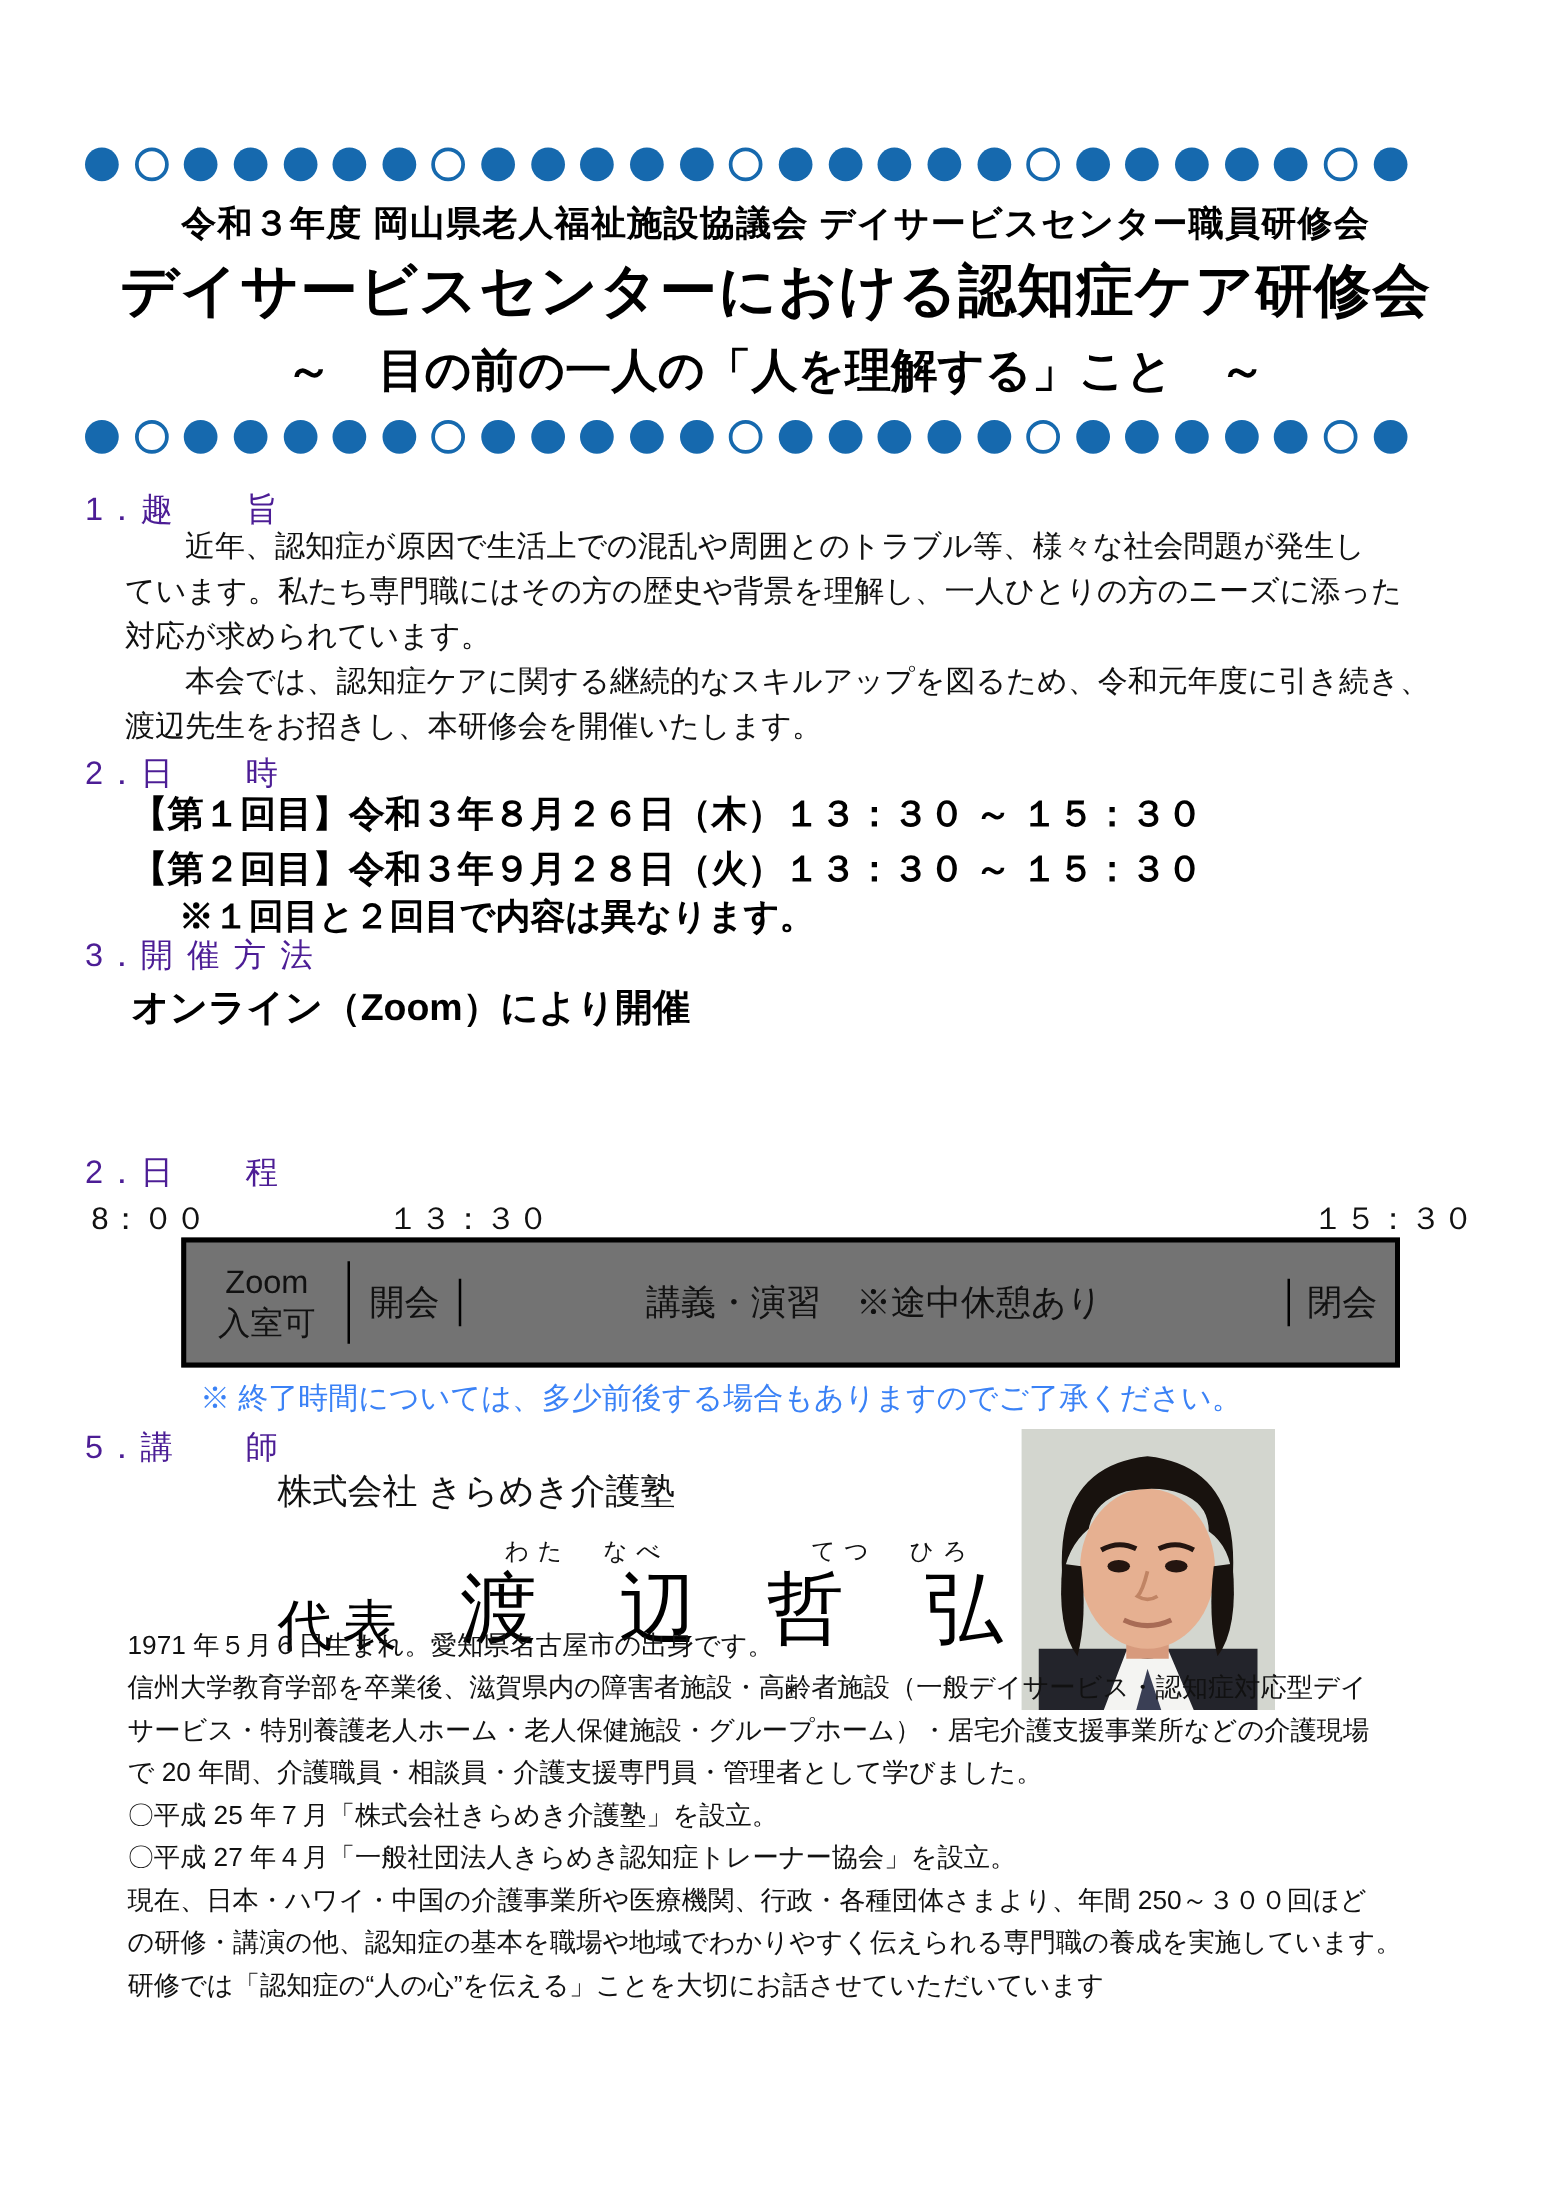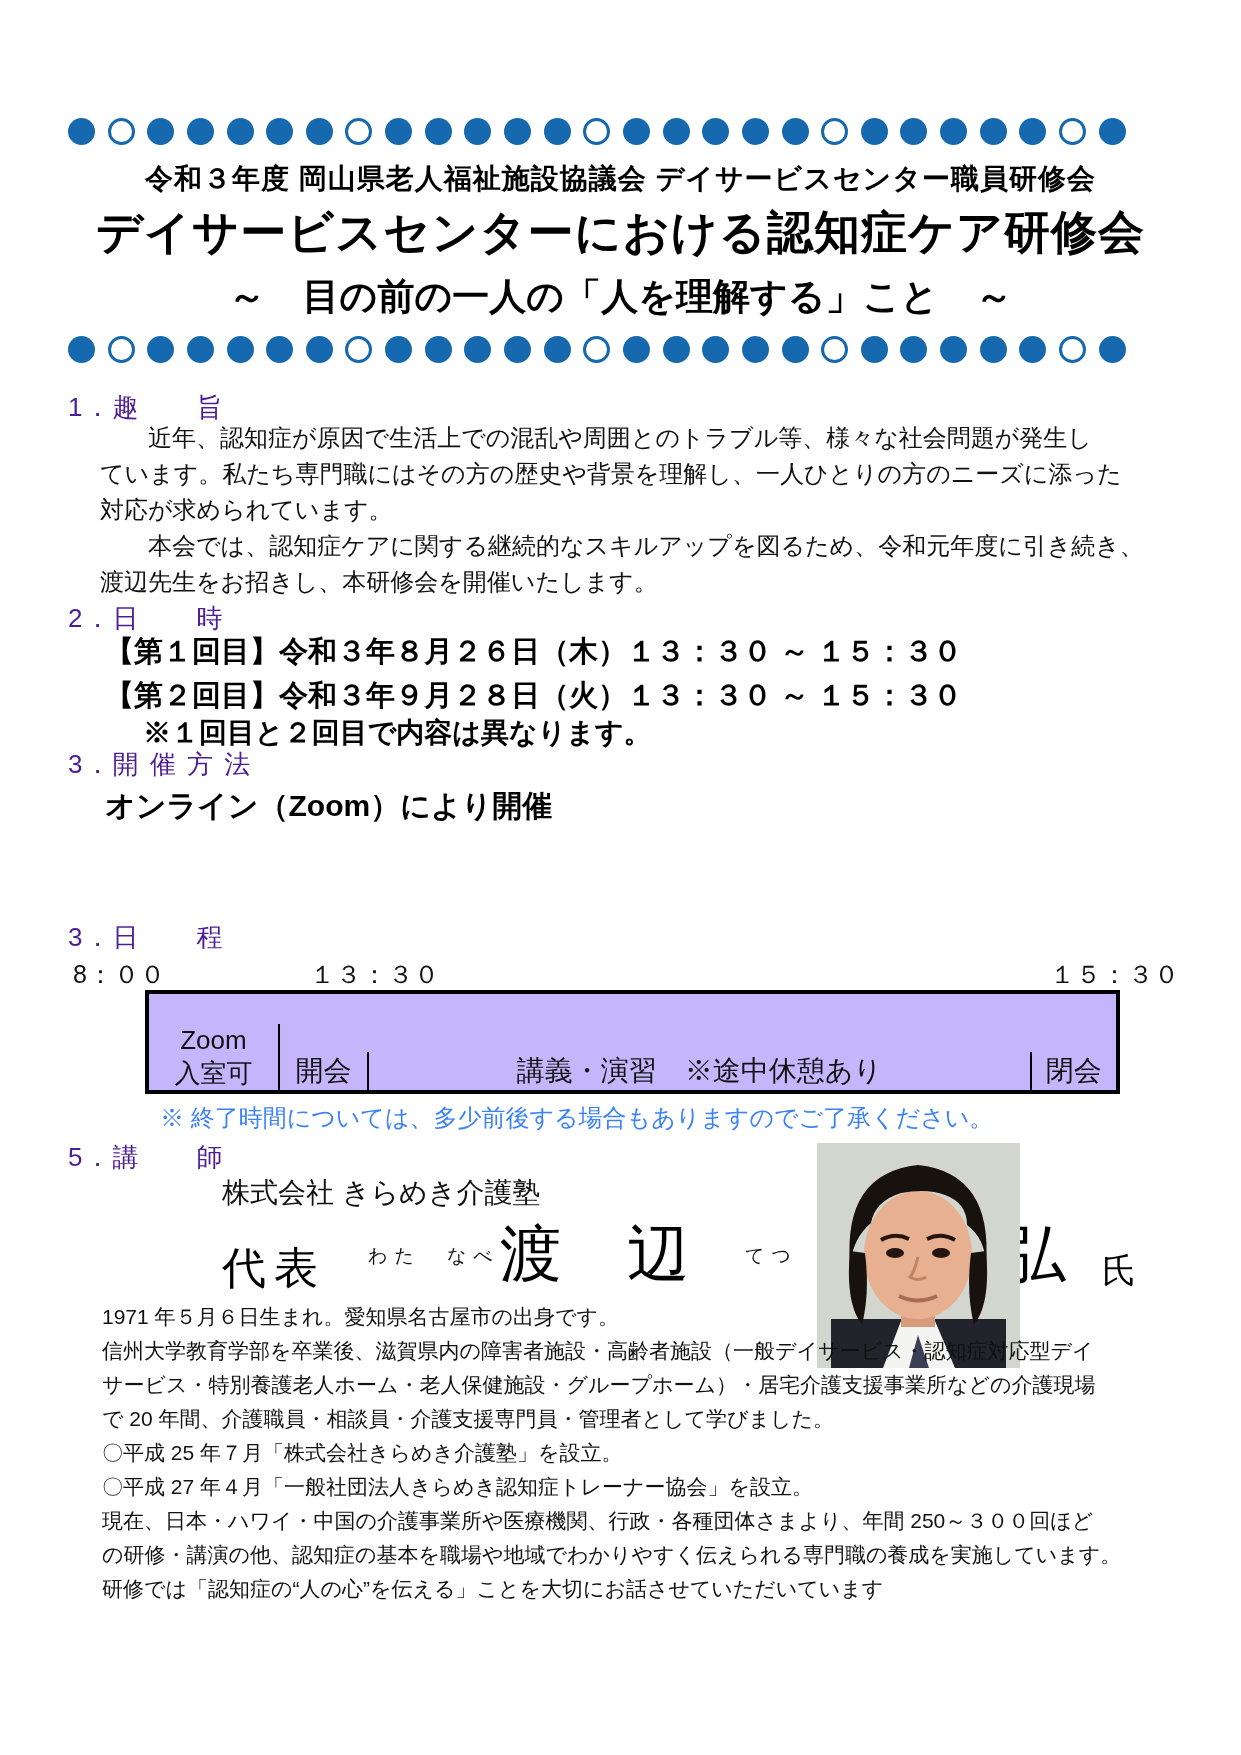--- a/index.html
+++ b/index.html
@@ -31,40 +31,40 @@
 
   .dashed-box {
     box-sizing:border-box; border:3px dashed #000;
     padding:5px 18px 7px 18px;
     font-size:24px; line-height:33px; white-space:pre-line; color:#111;
   }
 
   .time-label { font-size:25px; letter-spacing:1px; color:#111; white-space:nowrap; }
 
   .sched-table {
-    box-sizing:border-box; border:4px solid #000; background:#c4b5fd;
-    display:flex; flex-direction:row; align-items:flex-end;
+    box-sizing:border-box; border:4px solid #000; background:#737373;
+    display:flex; flex-direction:row; align-items:center;
   }
   .sched-cell {
     box-sizing:border-box; border-right:2px solid #000;
     display:flex; align-items:center; justify-content:center;
     text-align:center; font-size:28px; color:#111;
   }
   .sched-cell:last-child { border-right:none; }
   .cell-zoom    { width:132px; font-size:26px; line-height:33px; white-space:pre-line; }
   .cell-open    { width:90px; }
   .cell-lecture { width:668px; }
   .cell-close   { width:85px; }
 
   .table-note { font-size:24px; color:#3b82f6; }
 
   .company-line { font-size:28px; color:#111; }
   .name-row { display:flex; align-items:flex-end; }
   .role-label { font-size:44px; letter-spacing:8px; line-height:1; }
-  .name-col { display:flex; flex-direction:row; align-items:center; margin-left:42px; }
+  .name-col { display:flex; flex-direction:column; align-items:center; margin-left:42px; }
   .furigana { font-size:19px; letter-spacing:7px; margin-bottom:7px; color:#111; }
   .name-chars { font-size:62px; letter-spacing:14px; line-height:1;font-family:Liberation Mono, monospace; }
   .honorific { font-size:34px; line-height:1; margin-left:22px; padding-bottom:3px; }
 
   .bio-text { font-size:21px; line-height:34px; white-space:pre-line; color:#111; }
 
   .photo-frame { width:203px; height:225px; overflow:hidden; }
 </style>
 </head>
 <body>
@@ -143,21 +143,21 @@
 渡辺先生をお招きし、本研修会を開催いたします。</div>
 
   <div class="abs sec-heading" style="top:601px; left:68px;">2．日　　時</div>
   <div class="abs date-line" style="top:632px; left:105px;">【第１回目】令和３年８月２６日（木）１３：３０ ～ １５：３０</div>
   <div class="abs date-line" style="top:676px; left:105px;">【第２回目】令和３年９月２８日（火）１３：３０ ～ １５：３０</div>
   <div class="abs date-note" style="top:714px; left:143px;">※１回目と２回目で内容は異なります。</div>
 
   <div class="abs sec-heading" style="top:747px; left:68px;">3．開 催 方 法</div>
   <div class="abs method-line" style="top:786px; left:105px;">オンライン（Zoom）により開催</div>
 
-  <div class="abs sec-heading" style="top:920px; left:68px;">3．日　　程</div>
+  <div class="abs sec-heading" style="top:920px; left:68px;">2．日　　程</div>
 
   <div class="abs time-label" style="top:958px; left:73px;">8：００</div>
   <div class="abs time-label" style="top:958px; left:310px;">１３：３０</div>
   <div class="abs time-label" style="top:958px; left:1050px;">１５：３０</div>
 
   <div class="abs sched-table" style="top:990px; left:145px; width:975px; height:104px;">
     <div class="sched-cell cell-zoom">Zoom
 入室可</div>
     <div class="sched-cell cell-open">開会</div>
     <div class="sched-cell cell-lecture">講義・演習　※途中休憩あり</div>

